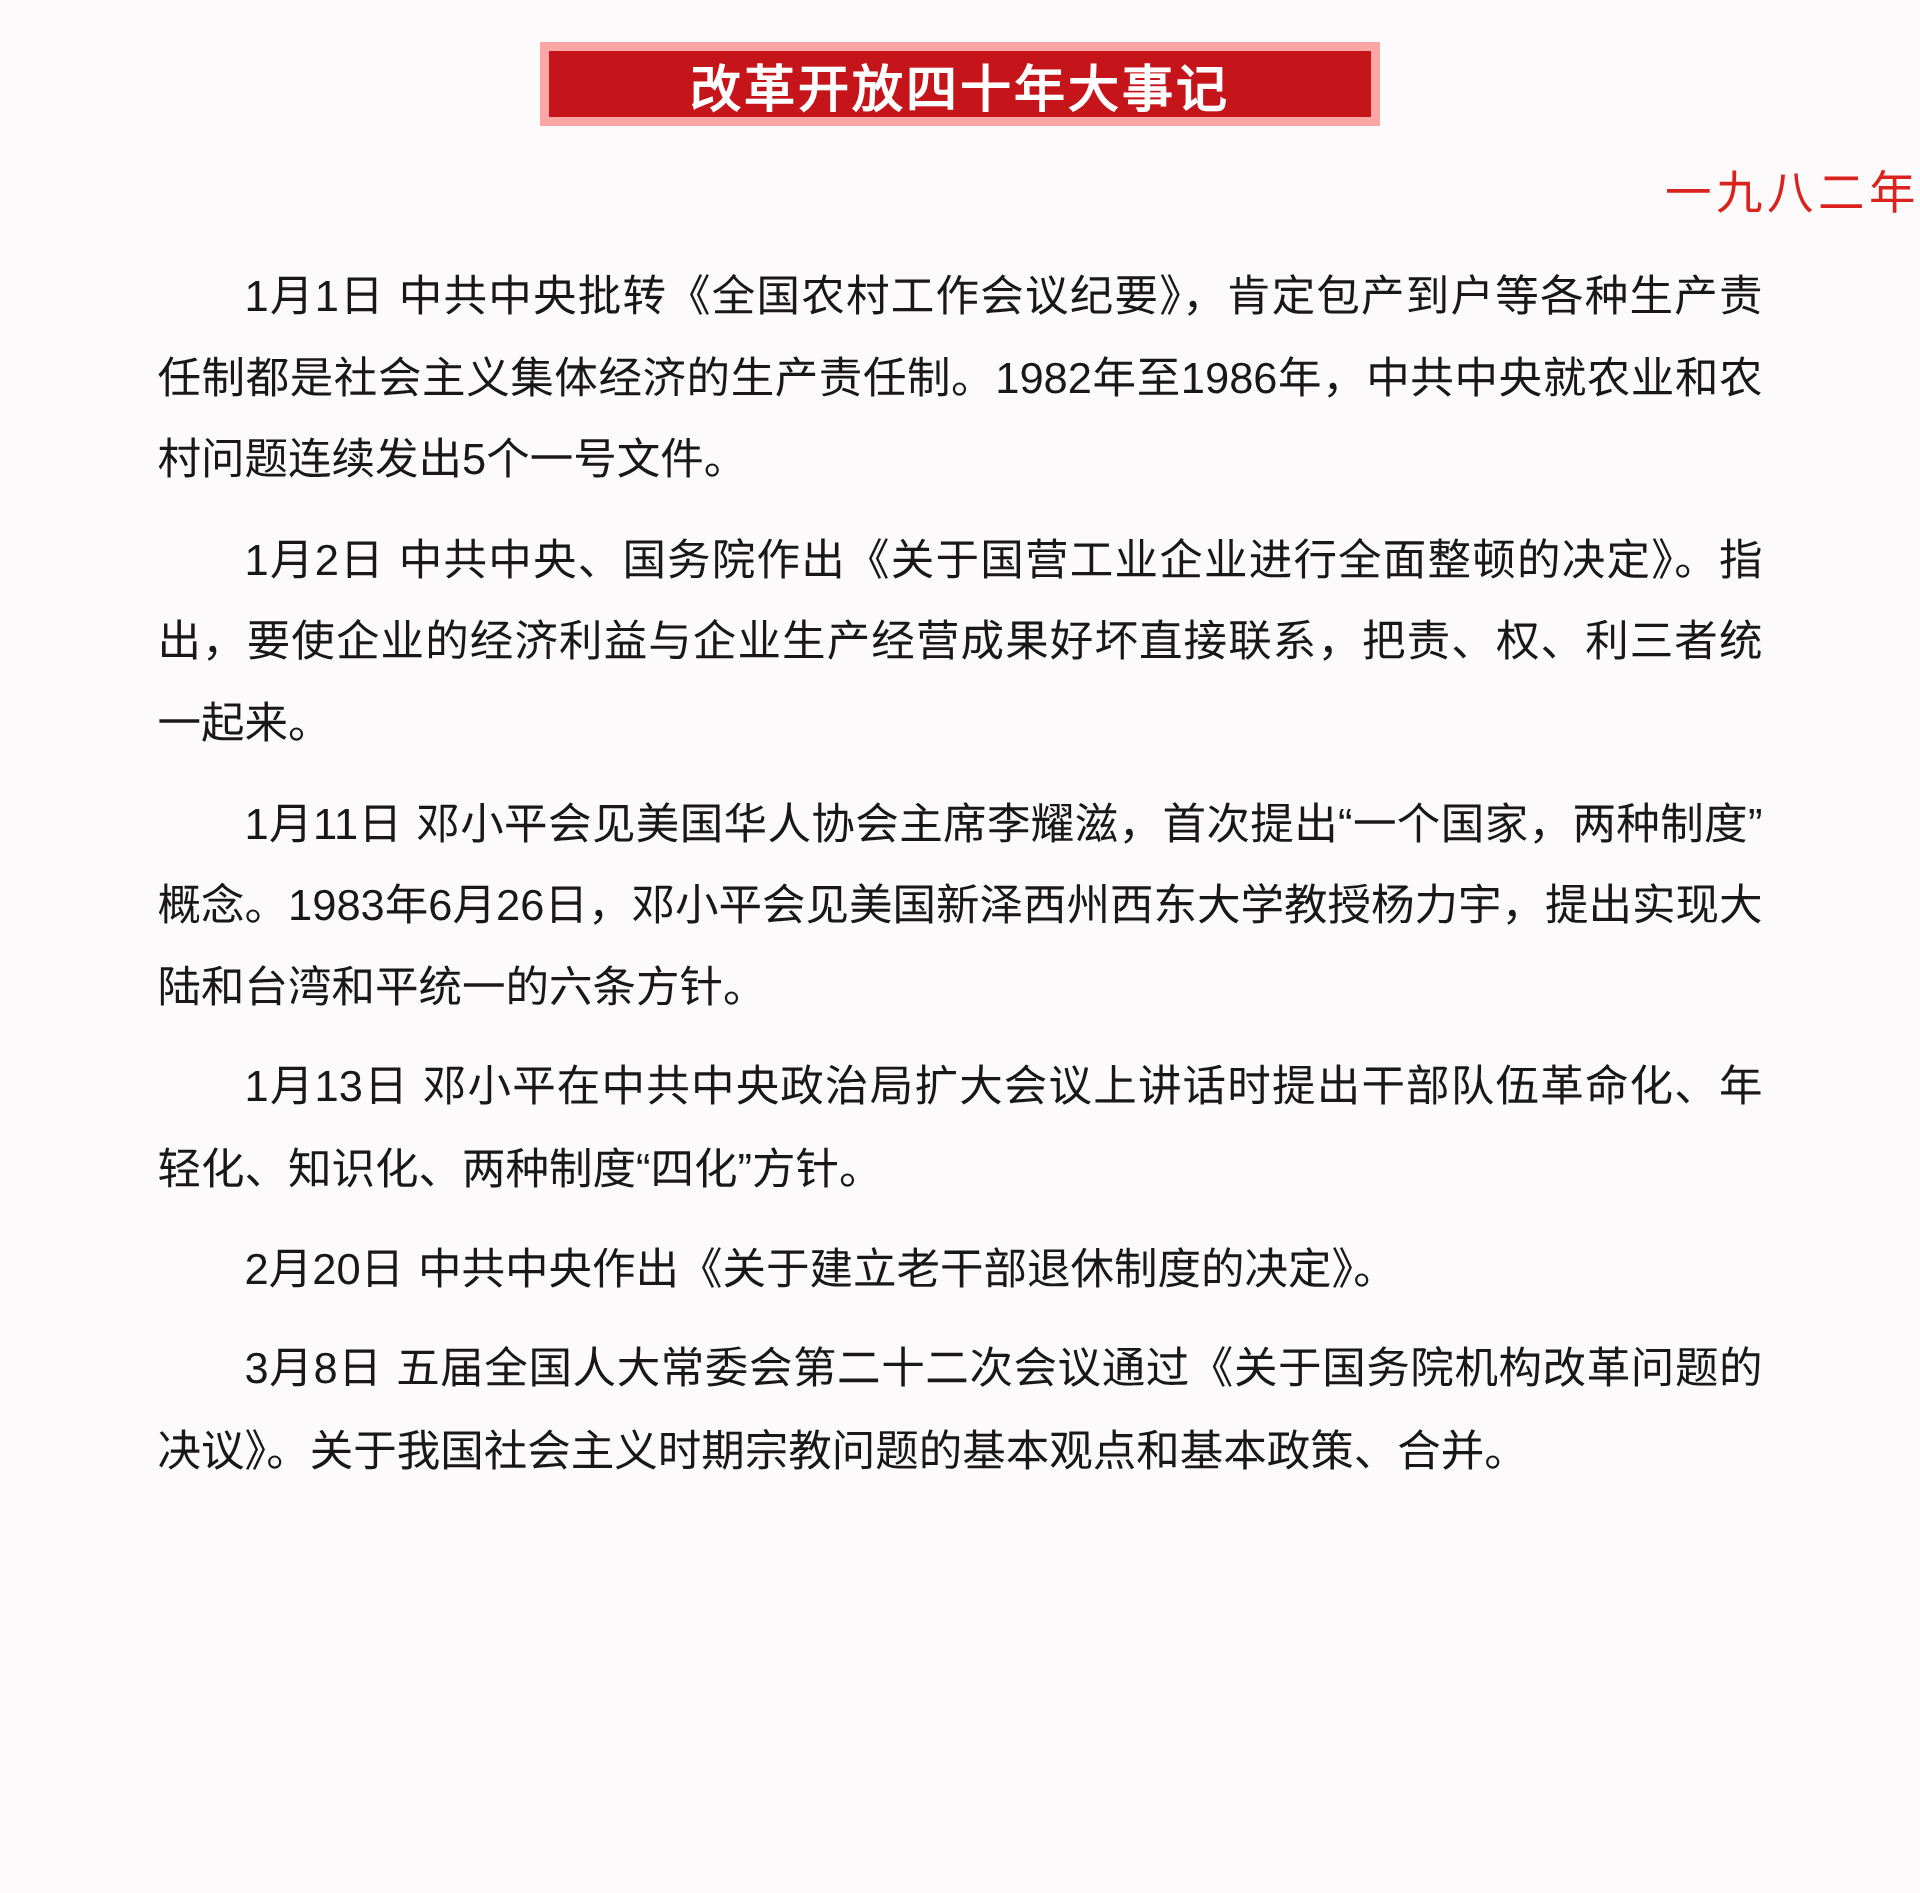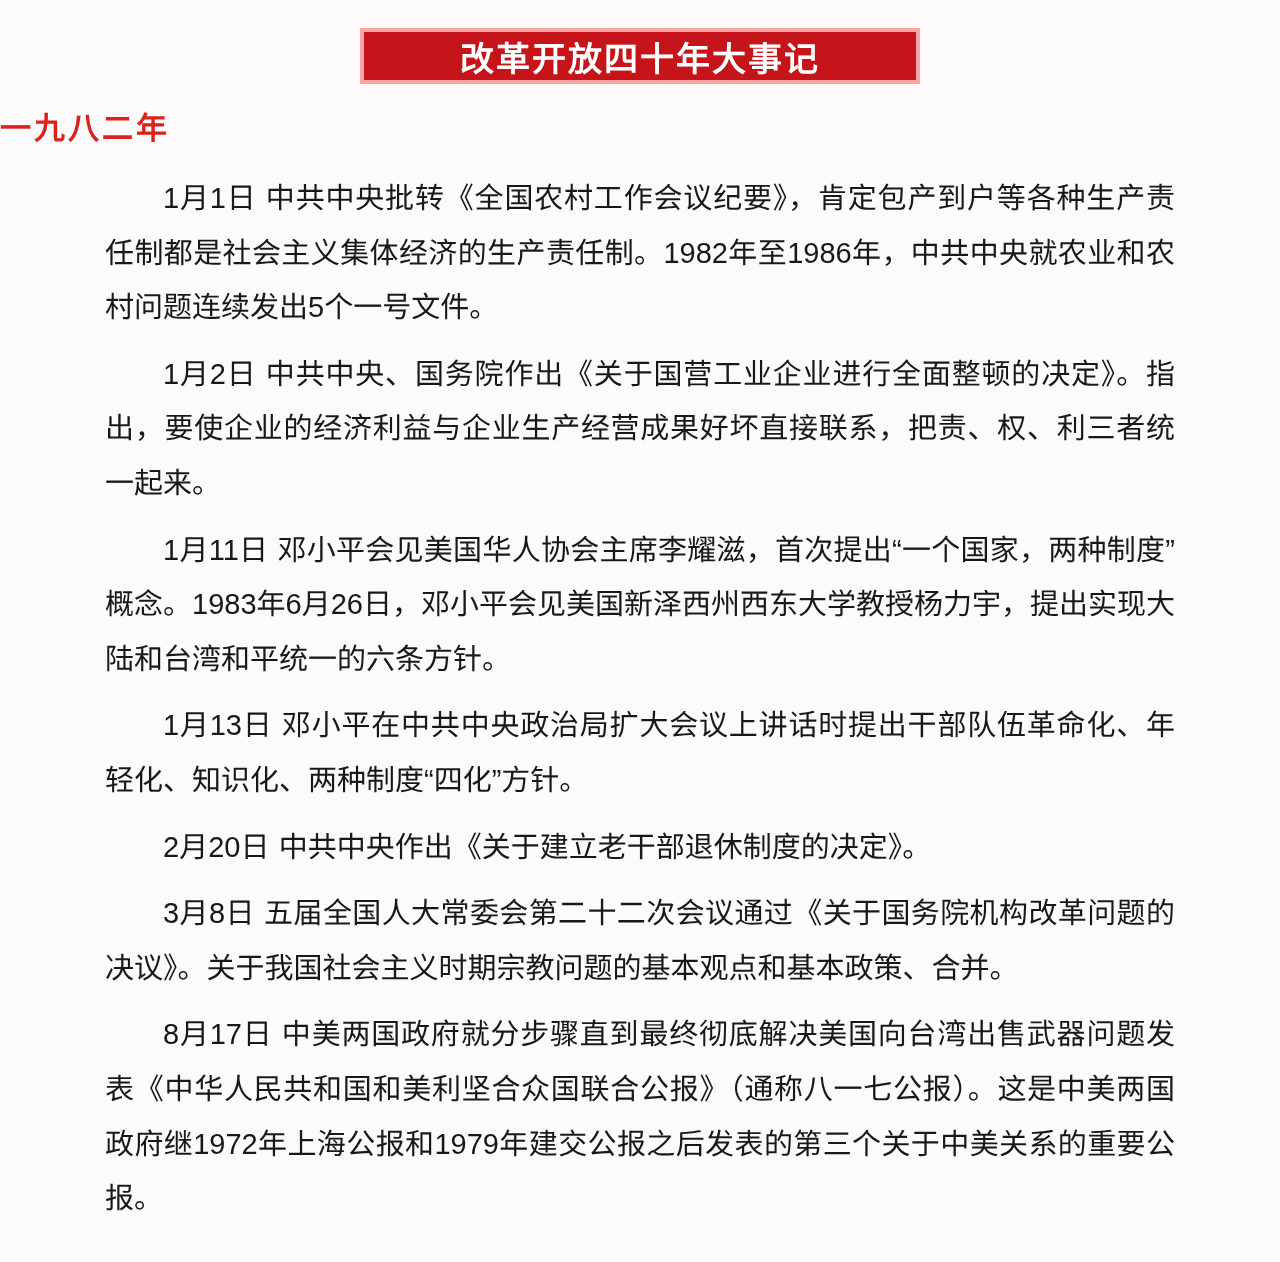--- a/index.html
+++ b/index.html
@@ -10,38 +10,38 @@
   body {
     min-height: 1262px;
     background: #fcfafa;
     overflow: hidden;
   }
   .banner {
     width: 560px;
     height: 56px;
     margin: 28px auto 0 auto;
     background: #c5141a;
-    border: 4px solid #fca5a5;
+    border: 6px solid #fca5a5;
     display: flex;
     align-items: center;
     justify-content: center;
   }
   .banner-title {
     color: #ffffff;
     font-size: 34px;
     font-weight: bold;
     letter-spacing: 2px;
     white-space: nowrap;
   }
   .year-title {
     margin-top: 29px;
-    text-align: left;
+    text-align: right;
     color: #da231d;
     font-size: 31px;
-    font-weight: bold;
+    font-weight: normal;
     letter-spacing: 3px;
     line-height: 1;
   }
   .article {
     margin: 27px 93px 0 93px;
     color: #181818;
     font-size: 29px;
     line-height: 54.6px;
     text-align: justify;
   }
@@ -63,14 +63,13 @@
   <div class="year-title">一九八二年</div>
 </header>
 
 <main class="article">
   <p><span class="para-date">1月1日</span><span>中共中央批转《全国农村工作会议纪要》，肯定包产到户等各种生产责任制都是社会主义集体经济的生产责任制。1982年至1986年，中共中央就农业和农村问题连续发出5个一号文件。</span></p>
   <p><span class="para-date">1月2日</span><span>中共中央、国务院作出《关于国营工业企业进行全面整顿的决定》。指出，要使企业的经济利益与企业生产经营成果好坏直接联系，把责、权、利三者统一起来。</span></p>
   <p><span class="para-date">1月11日</span><span>邓小平会见美国华人协会主席李耀滋，首次提出“一个国家，两种制度”概念。1983年6月26日，邓小平会见美国新泽西州西东大学教授杨力宇，提出实现大陆和台湾和平统一的六条方针。</span></p>
   <p><span class="para-date">1月13日</span><span>邓小平在中共中央政治局扩大会议上讲话时提出干部队伍革命化、年轻化、知识化、两种制度“四化”方针。</span></p>
   <p><span class="para-date">2月20日</span><span>中共中央作出《关于建立老干部退休制度的决定》。</span></p>
   <p><span class="para-date">3月8日</span><span>五届全国人大常委会第二十二次会议通过《关于国务院机构改革问题的决议》。关于我国社会主义时期宗教问题的基本观点和基本政策、合并。</span></p>
-  <p><span class="para-date">8月17日</span><span>中美两国政府就分步骤直到最终彻底解决美国向台湾出售武器问题发表《中华人民共和国和美利坚合众国联合公报》（通称八一七公报）。这是中美两国政府继1972年上海公报和1979年建交公报之后发表的第三个关于中美关系的重要公报。</span></p>
 </main>
 
 </body></html>

